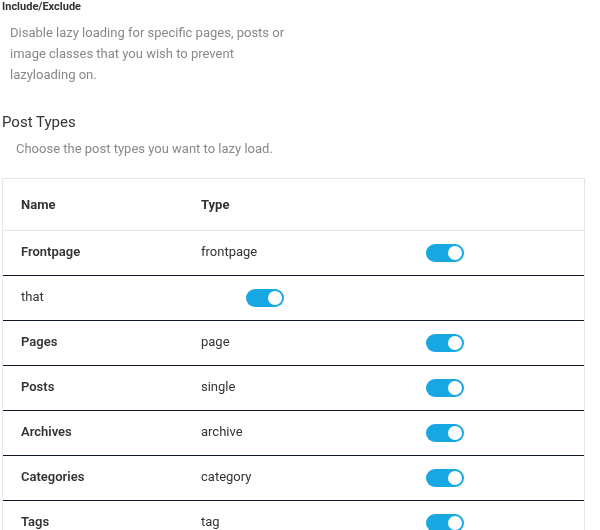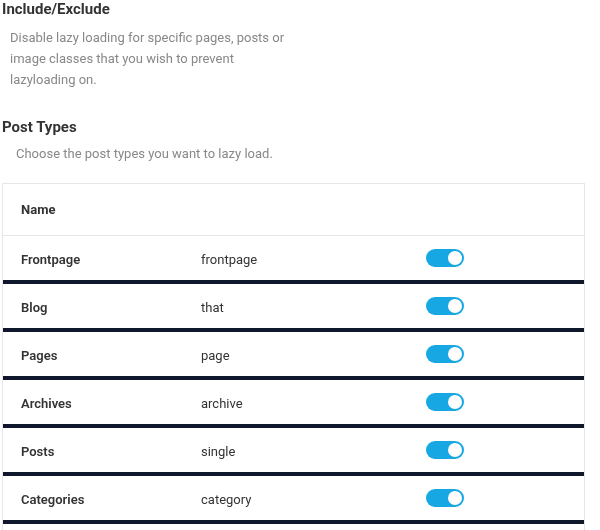--- a/index.html
+++ b/index.html
@@ -4,37 +4,37 @@
   <style>
     * { box-sizing: border-box; margin: 0; padding: 0; }
     body {
       font-family: -apple-system, BlinkMacSystemFont, "Segoe UI", Roboto, Helvetica, Arial, sans-serif;
       background: #fff;
       color: #333;
       width: 600px;
       padding: 0;
     }
     .section-title {
-      font-size: 15px;
+      font-size: 11px;
       font-weight: 700;
       color: #333;
       margin-bottom: 10px;
       padding-left: 2px;
     }
     .section-desc {
       font-size: 13px;
       color: #888;
       line-height: 1.6;
       max-width: 300px;
       padding-left: 10px;
       margin-bottom: 28px;
     }
     .subsection-title {
       font-size: 15px;
-      font-weight: 700;
+      font-weight: 400;
       color: #333;
       margin-bottom: 10px;
       padding-left: 2px;
     }
     .subsection-desc {
       font-size: 13px;
       color: #888;
       padding-left: 16px;
       margin-bottom: 22px;
     }
@@ -51,23 +51,23 @@
       border-bottom: 1px solid #e6e6e6;
     }
     .table-header .col-name,
     .table-header .col-type {
       font-size: 13px;
       font-weight: 700;
       color: #333;
     }
     .table-row {
       display: flex;
-      align-items: flex-end;
+      align-items: flex-start;
       padding: 13px 18px;
-      border-bottom: 4px solid #0f172a;
+      border-bottom: 1px solid #0f172a;
     }
     .col-name {
       width: 180px;
       font-size: 13px;
       color: #333;
     }
     .table-row .col-name {
       font-weight: 600;
     }
     .col-type {
@@ -104,62 +104,62 @@
 
 <div class="section-title">Include/Exclude</div>
 <div class="section-desc">Disable lazy loading for specific pages, posts or image classes that you wish to prevent lazyloading on.</div>
 
 <div class="subsection-title">Post Types</div>
 <div class="subsection-desc">Choose the post types you want to lazy load.</div>
 
 <div class="table">
   <div class="table-header">
     <div class="col-name">Name</div>
+    <div class="col-type">Type</div>
     <div class="col-toggle"></div>
   </div>
   <div id="tbody">
       <div class="table-row">
         <div class="col-name">Frontpage</div>
         <div class="col-type">frontpage</div>
         <div class="col-toggle">
           <div class="toggle">
             <div class="toggle-knob"></div>
           </div>
         </div>
       </div>
       <div class="table-row">
-        <div class="col-name">Blog</div>
         <div class="col-type">that</div>
         <div class="col-toggle">
           <div class="toggle">
             <div class="toggle-knob"></div>
           </div>
         </div>
       </div>
       <div class="table-row">
         <div class="col-name">Pages</div>
         <div class="col-type">page</div>
         <div class="col-toggle">
           <div class="toggle">
             <div class="toggle-knob"></div>
           </div>
         </div>
       </div>
       <div class="table-row">
-        <div class="col-name">Archives</div>
-        <div class="col-type">archive</div>
+        <div class="col-name">Posts</div>
+        <div class="col-type">single</div>
         <div class="col-toggle">
           <div class="toggle">
             <div class="toggle-knob"></div>
           </div>
         </div>
       </div>
       <div class="table-row">
-        <div class="col-name">Posts</div>
-        <div class="col-type">single</div>
+        <div class="col-name">Archives</div>
+        <div class="col-type">archive</div>
         <div class="col-toggle">
           <div class="toggle">
             <div class="toggle-knob"></div>
           </div>
         </div>
       </div>
       <div class="table-row">
         <div class="col-name">Categories</div>
         <div class="col-type">category</div>
         <div class="col-toggle">

